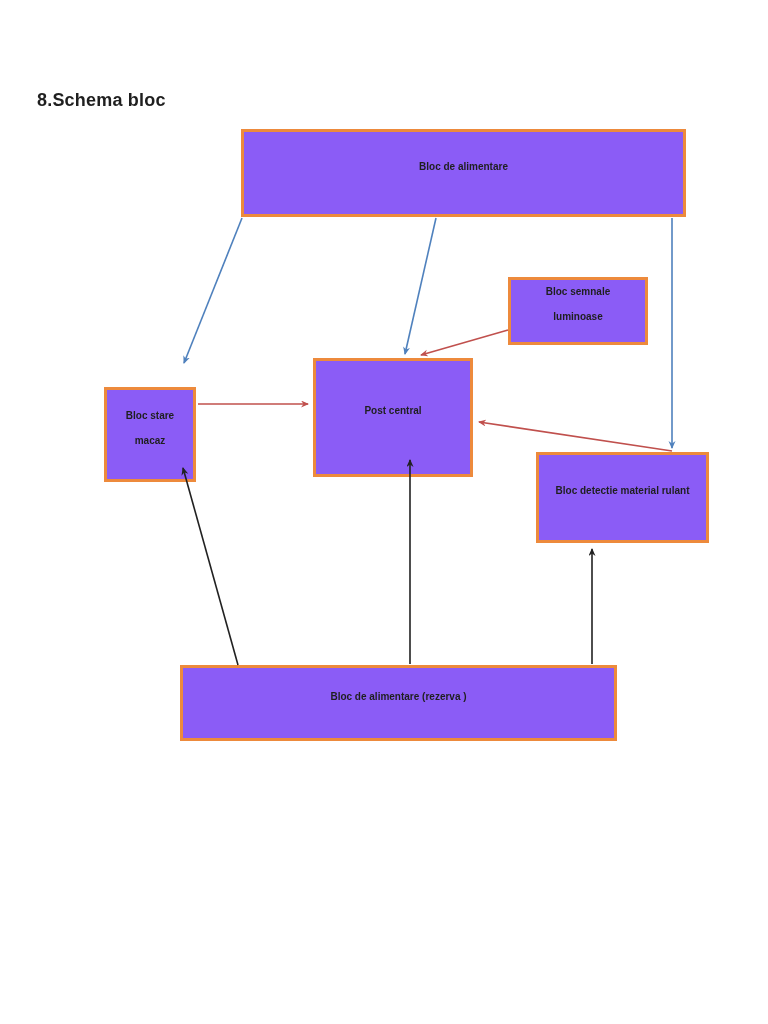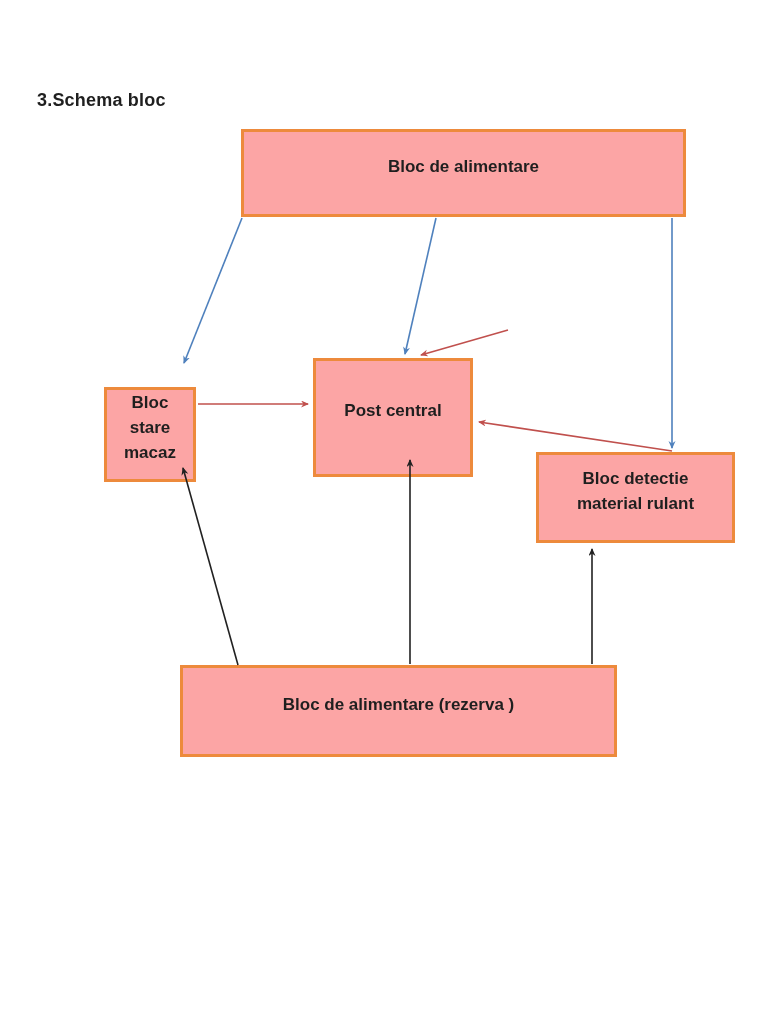--- a/index.html
+++ b/index.html
@@ -10,54 +10,57 @@
     font-family:"Liberation Sans","DejaVu Sans",sans-serif;
     overflow:hidden;
   }
   .doc-title{
     position:absolute;left:37px;top:90px;
     font-size:18px;font-weight:bold;color:#1f1f1f;
     letter-spacing:0.2px;
   }
   .node{
     position:absolute;
-    background:#fca5a5;
+    background:#8b5cf6;
     border:3px solid #ed8a3c;
     display:flex;align-items:center;justify-content:center;
     text-align:center;
     box-sizing:border-box;
-    font-size:17px;font-weight:bold;color:#1f1f1f;
+    font-size:10px;font-weight:bold;color:#1f1f1f;
     line-height:25px;
   }
   .node span{display:block;padding:0 14px;}
   
   .node span{transform:translateY(-7px);}
   #n-bloc_alimentare {left:241px;top:129px;width:445px;height:88px;}
   #n-bloc_semnale    {left:508px;top:277px;width:140px;height:68px;}
   #n-bloc_stare_macaz{left:104px;top:367px;width:92px; height:95px;margin-top:20px;}
   #n-post_central    {left:313px;top:358px;width:160px;height:119px;}
-  #n-bloc_detectie   {left:536px;top:452px;width:199px;height:91px;}
-  #n-bloc_rezerva    {left:180px;top:665px;width:437px;height:92px;}
+  #n-bloc_detectie   {left:536px;top:452px;width:173px;height:91px;}
+  #n-bloc_rezerva    {left:180px;top:665px;width:437px;height:76px;}
   #connector-layer{
     position:absolute;left:0;top:0;width:768px;height:1024px;
     pointer-events:none;
   }
   #connector-layer line{stroke-width:1.6px;fill:none;}
 </style>
 </head>
 <body>
 
 <div class="page">
 
-  <div class="doc-title">3.Schema bloc</div>
+  <div class="doc-title">8.Schema bloc</div>
 
   <div class="node" id="n-bloc_alimentare" style="border-color: rgb(237, 138, 60); color: rgb(31, 31, 31);">
     <span>Bloc de alimentare</span>
   </div>
 
+  <div class="node" id="n-bloc_semnale" style="border-color: rgb(237, 138, 60); color: rgb(31, 31, 31);">
+    <span>Bloc semnale luminoase</span>
+  </div>
 
   <div class="node" id="n-bloc_stare_macaz" style="border-color: rgb(237, 138, 60); color: rgb(31, 31, 31);">
     <span>Bloc stare macaz</span>
   </div>
 
   <div class="node" id="n-post_central" style="border-color: rgb(237, 138, 60); color: rgb(31, 31, 31);">
     <span>Post central</span>
   </div>
 
   <div class="node" id="n-bloc_detectie" style="border-color: rgb(237, 138, 60); color: rgb(31, 31, 31);">

